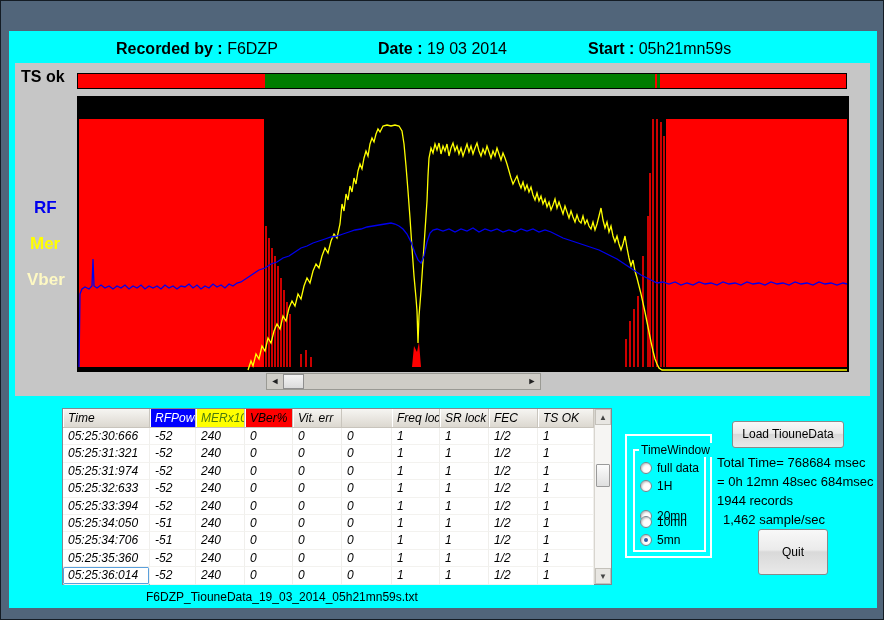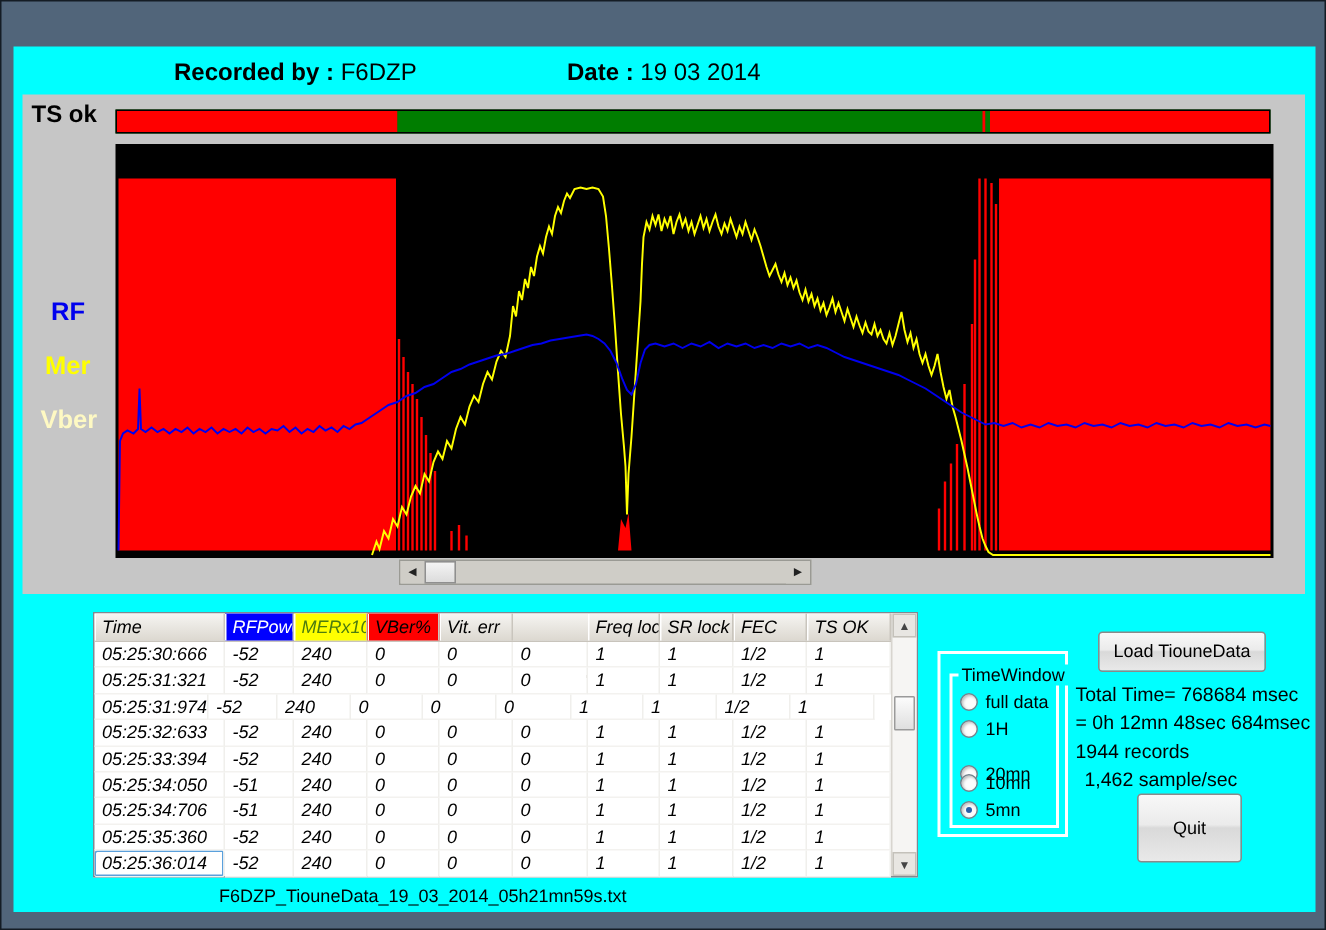--- a/index.html
+++ b/index.html
@@ -101,20 +101,24 @@
 
   <div class="client"></div>
 
   <div class="hdr-group" id="hdr-recorded">
     <span class="hdr-label">Recorded by :</span>
     <span>F6DZP</span>
   </div>
   <div class="hdr-group" id="hdr-date">
     <span class="hdr-label">Date :</span>
     <span>19 03 2014</span>
+  </div>
+  <div class="hdr-group" id="hdr-start">
+    <span class="hdr-label">Start :</span>
+    <span>05h21mn59s</span>
   </div>
 
   <div class="chart-panel"></div>
   <div class="ts-label">TS ok</div>
   <div class="ts-bar">
       <div class="ts-seg" style="left: 0px; width: 187px; background: rgb(255, 0, 0);"></div>
       <div class="ts-seg" style="left: 187px; width: 390px; background: rgb(0, 125, 0);"></div>
       <div class="ts-seg" style="left: 577px; width: 2px; background: rgb(255, 0, 0);"></div>
       <div class="ts-seg" style="left: 579px; width: 3px; background: rgb(0, 125, 0);"></div>
       <div class="ts-seg" style="left: 582px; width: 188px; background: rgb(255, 0, 0);"></div>
@@ -197,21 +201,21 @@
           <div class="td" style="width: 49px;">240</div>
           <div class="td" style="width: 48px;">0</div>
           <div class="td" style="width: 49px;">0</div>
           <div class="td" style="width: 50px;">0</div>
           <div class="td" style="width: 48px;">1</div>
           <div class="td" style="width: 49px;">1</div>
           <div class="td" style="width: 49px;">1/2</div>
           <div class="td" style="width: 56px;">1</div>
         </div>
         <div class="trow">
-          <div class="td" style="width: 76px;">05:25:31:974</div>
+          <div class="td" style="width: 87px;">05:25:31:974</div>
           <div class="td" style="width: 46px;">-52</div>
           <div class="td" style="width: 49px;">240</div>
           <div class="td" style="width: 48px;">0</div>
           <div class="td" style="width: 49px;">0</div>
           <div class="td" style="width: 50px;">0</div>
           <div class="td" style="width: 48px;">1</div>
           <div class="td" style="width: 49px;">1</div>
           <div class="td" style="width: 49px;">1/2</div>
           <div class="td" style="width: 56px;">1</div>
         </div>

